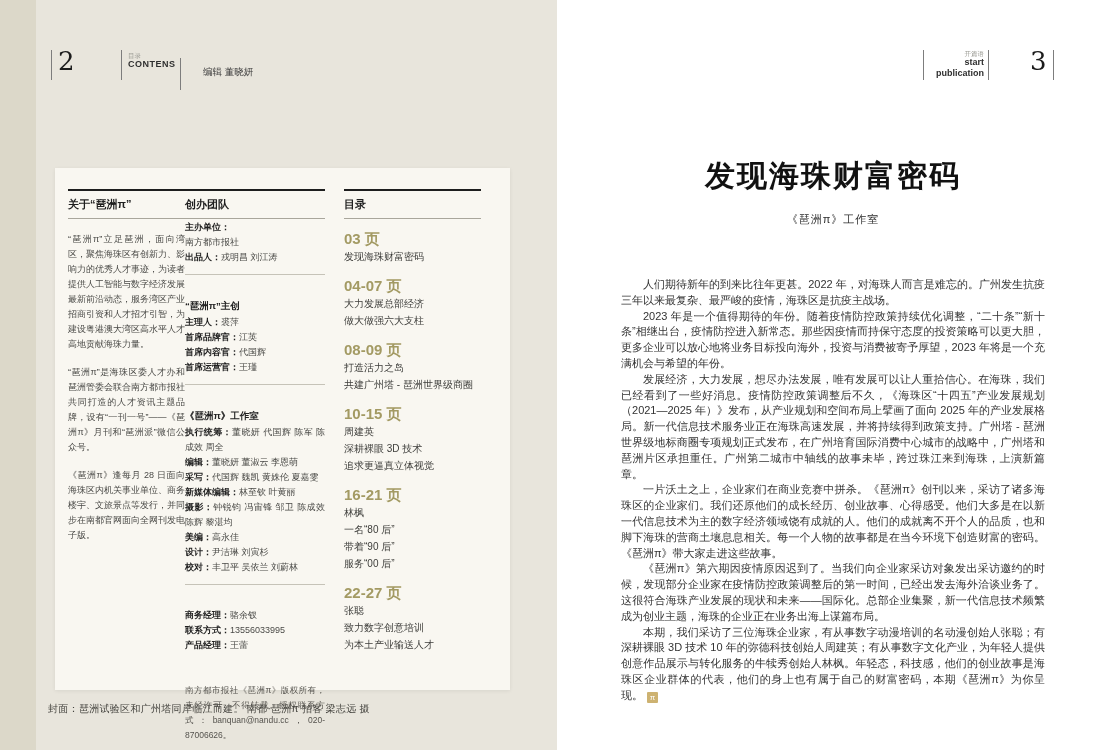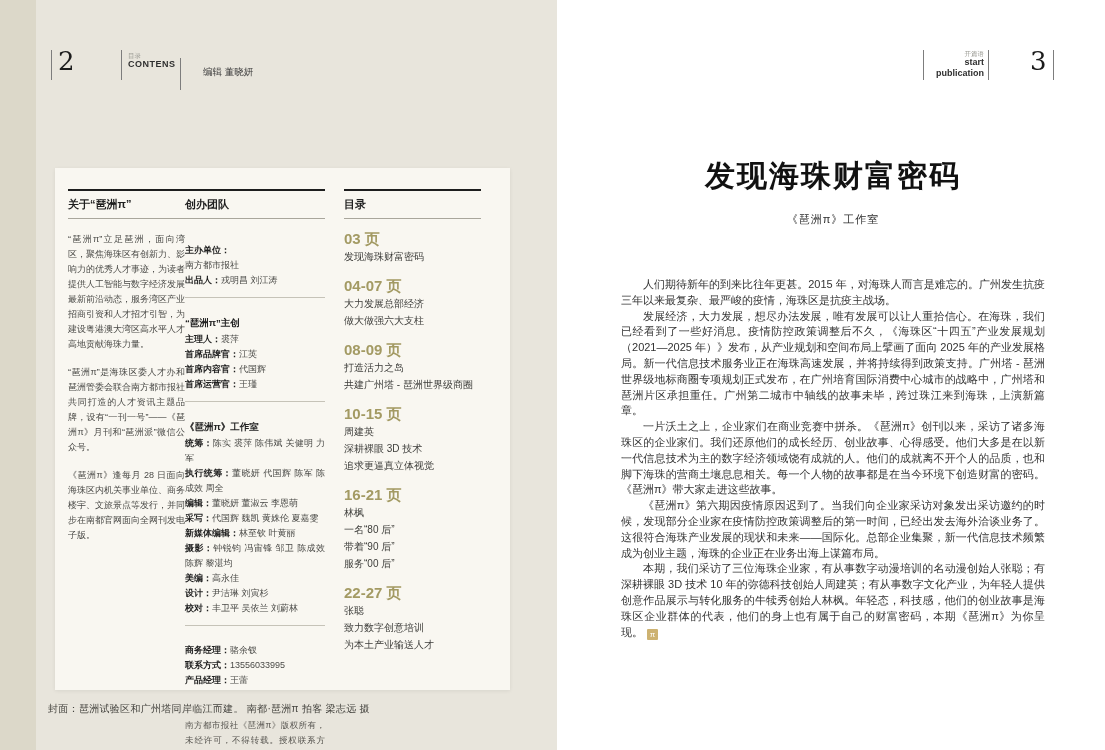--- a/index.html
+++ b/index.html
@@ -23,22 +23,22 @@
     background:#f9f7f1;box-shadow:0 1px 4px rgba(0,0,0,.07);}
   .columns{display:flex;padding:21px 13px 0 13px;}
   .col{box-sizing:border-box;}
   .col1{width:117px;margin-right:0;}
   .col2{width:140px;margin-right:19px;}
   .col3{width:137px;}
   .col-head{border-top:2px solid #1e1e1e;border-bottom:1px solid #a9a69c;
     font-size:11px;font-weight:bold;color:#1e1e1e;padding:6px 0 6px 0;}
   .about-p{font-size:9px;line-height:15px;color:#4a4a47;text-align:justify;margin:13px 0 0 0;}
 
-  .team-section{border-top:1px solid #c6c3b8;margin-top:9px;padding-top:17px;}
-  .team-section.first{border-top:none;margin-top:24px;padding-top:0;}
+  .team-section{border-top:1px solid #c6c3b8;margin-top:9px;padding-top:23px;}
+  .team-section.first{border-top:none;margin-top:1px;padding-top:0;}
   .team-heading{font-size:9.5px;font-weight:bold;color:#222;line-height:15px;margin-bottom:2px;}
   .team-heading:empty{display:none;}
   .team-row{font-size:9px;line-height:15px;color:#4a4a47;text-align:justify;}
   .row-label{font-weight:bold;color:#1f1f1f;}
   .row-label:empty{display:none;}
   .team-note{font-size:8.5px;line-height:15px;color:#55534e;margin-top:30px;text-align:justify;}
 
   .toc-entry{margin-top:13px;}
   .toc-entry:first-of-type{margin-top:12px;}
   .toc-pages{font-size:15px;font-weight:bold;color:#a39a63;line-height:15px;margin-bottom:2px;}
@@ -118,21 +118,20 @@
                   <div class="team-row"><span class="row-label">首席内容官：</span><span>代国辉</span></div>
 
                   <div class="team-row"><span class="row-label">首席运营官：</span><span>王瑾</span></div>
                 </div>
             </div>
 
             <div class="team-section">
               <div class="team-heading">《琶洲π》工作室</div>
               <div>
 
-                  <div class="team-row"><span class="row-label">统筹：</span><span>陈实 裘萍 陈伟斌 关健明 力军</span></div>
 
                   <div class="team-row"><span class="row-label">执行统筹：</span><span>董晓妍 代国辉 陈军 陈成效 周全</span></div>
 
                   <div class="team-row"><span class="row-label">编辑：</span><span>董晓妍 董淑云 李恩萌</span></div>
 
                   <div class="team-row"><span class="row-label">采写：</span><span>代国辉 魏凯 黄姝伦 夏嘉雯</span></div>
 
                   <div class="team-row"><span class="row-label">新媒体编辑：</span><span>林至钦 叶黄丽</span></div>
 
                   <div class="team-row"><span class="row-label">摄影：</span><span>钟锐钧 冯宙锋 邹卫 陈成效 陈辉 黎湛均</span></div>
@@ -237,19 +236,20 @@
     <span class="en">publication</span>
   </div>
   <div class="vline" style="left:431px;top:50px;height:30px;"></div>
   <div class="pagenum" style="left:473px;top:46px;">3</div>
   <div class="vline" style="left:496px;top:50px;height:30px;"></div>
 
   <h1 class="article-title" style="margin:0;">发现海珠财富密码</h1>
   <div class="article-byline">《琶洲π》工作室</div>
   <div class="article-body" id="article-body">
 
-  <p>人们期待新年的到来比往年更甚。2015 年，对海珠人而言是难忘的。广州发生抗疫三年以来最复杂、最严峻的疫情，海珠区是抗疫主战场。</p>
+  <p>人们期待新年的到来比往年更甚。2022 年，对海珠人而言是难忘的。广州发生抗疫三年以来最复杂、最严峻的疫情，海珠区是抗疫主战场。</p>
+      <p>2023 年是一个值得期待的年份。随着疫情防控政策持续优化调整，“二十条”“新十条”相继出台，疫情防控进入新常态。那些因疫情而持保守态度的投资策略可以更大胆，更多企业可以放心地将业务目标投向海外，投资与消费被寄予厚望，2023 年将是一个充满机会与希望的年份。</p>
       <p>发展经济，大力发展，想尽办法发展，唯有发展可以让人重拾信心。在海珠，我们已经看到了一些好消息。疫情防控政策调整后不久，《海珠区“十四五”产业发展规划（2021—2025 年）》发布，从产业规划和空间布局上擘画了面向 2025 年的产业发展格局。新一代信息技术服务业正在海珠高速发展，并将持续得到政策支持。广州塔 - 琶洲世界级地标商圈专项规划正式发布，在广州培育国际消费中心城市的战略中，广州塔和琶洲片区承担重任。广州第二城市中轴线的故事未毕，跨过珠江来到海珠，上演新篇章。</p>
       <p>一片沃土之上，企业家们在商业竞赛中拼杀。《琶洲π》创刊以来，采访了诸多海珠区的企业家们。我们还原他们的成长经历、创业故事、心得感受。他们大多是在以新一代信息技术为主的数字经济领域饶有成就的人。他们的成就离不开个人的品质，也和脚下海珠的营商土壤息息相关。每一个人物的故事都是在当今环境下创造财富的密码。《琶洲π》带大家走进这些故事。</p>
       <p>《琶洲π》第六期因疫情原因迟到了。当我们向企业家采访对象发出采访邀约的时候，发现部分企业家在疫情防控政策调整后的第一时间，已经出发去海外洽谈业务了。这很符合海珠产业发展的现状和未来——国际化。总部企业集聚，新一代信息技术频繁成为创业主题，海珠的企业正在业务出海上谋篇布局。</p>
       <p>本期，我们采访了三位海珠企业家，有从事数字动漫培训的名动漫创始人张聪；有深耕裸眼 3D 技术 10 年的弥德科技创始人周建英；有从事数字文化产业，为年轻人提供创意作品展示与转化服务的牛犊秀创始人林枫。年轻态，科技感，他们的创业故事是海珠区企业群体的代表，他们的身上也有属于自己的财富密码，本期《琶洲π》为你呈现。<span class="end-mark">π</span></p>
     </div>
 </div>
 
 </body></html>

